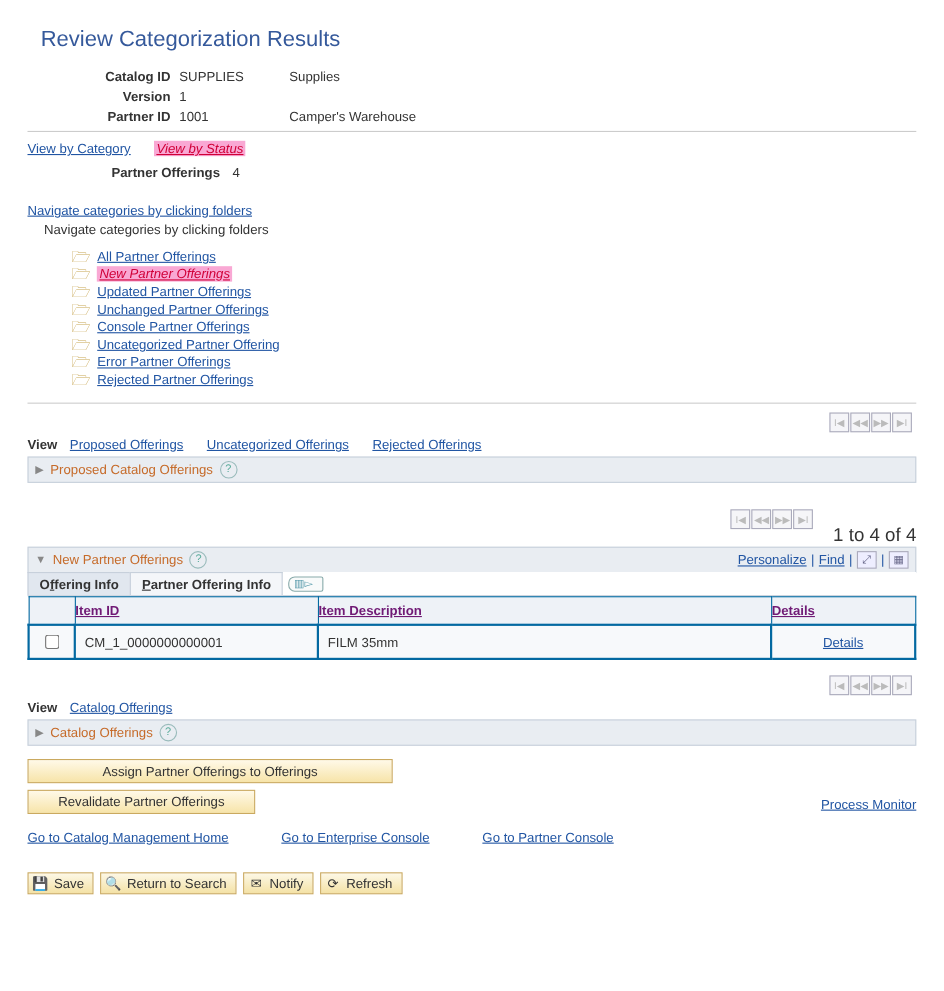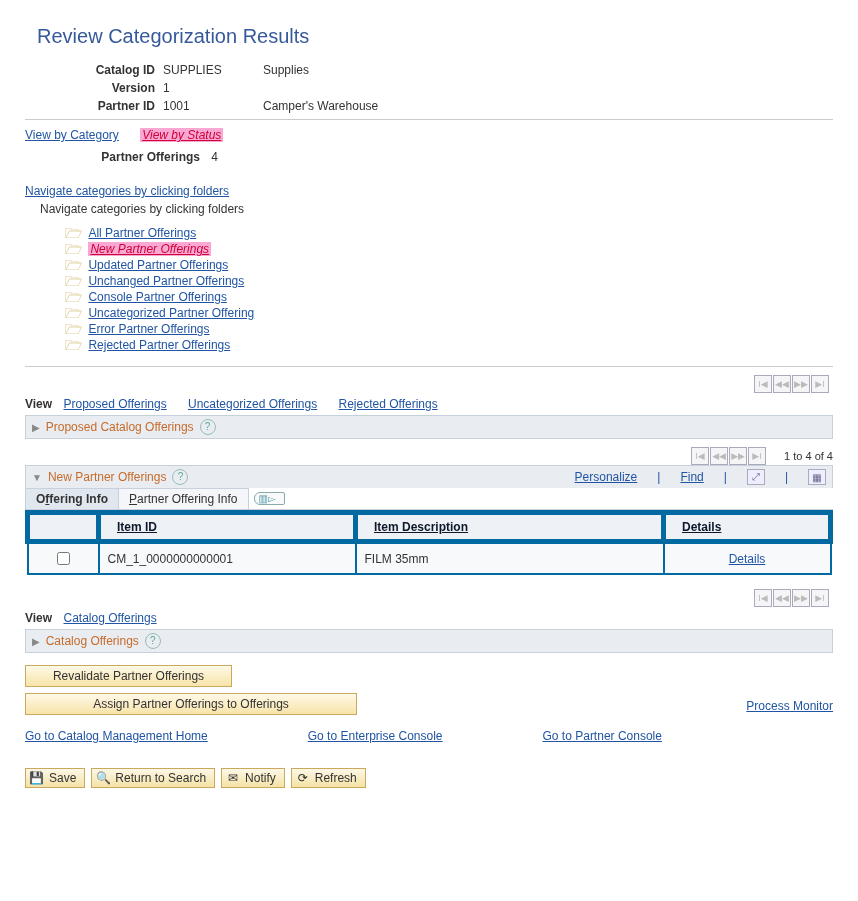--- a/index.html
+++ b/index.html
@@ -28,41 +28,41 @@
   .grid-nav-btn.disabled { color:#bbb; background:#f5f5f8; cursor:default;}
   .view-row { margin: 4px 0; }
   .view-row .view-label { font-weight:bold; margin-right:8px;}
   .view-row a { margin-right: 18px; }
   .collapse-bar { background: #e9edf2; border:1px solid #c7d0db; padding: 3px 6px; display:flex; align-items:center; gap:6px;}
   .collapse-bar.grid2 { justify-content: space-between; }
   .collapse-tri { color:#888; font-size:10px; cursor:pointer;}
   .collapse-tri.down { color:#888; }
   .collapse-title { color: #c66b2a; }
   .help-icon { display:inline-block; width:14px; height:14px; border-radius:50%; border:1px solid #9bb; color:#5a9; font-size:10px; line-height:13px; text-align:center; cursor:pointer;}
-  .grid-right-tools { display:flex; align-items:center; gap:20px; font-size:12px;}
+  .grid-right-tools { display:flex; align-items:center; gap:4px; font-size:12px;}
   .grid-right-tools a { text-decoration: underline; }
   .pipesep { color:#2155a3; }
   .tool-icon { width:16px; height:14px; border:1px solid #aab; background:#eef; cursor:pointer; display:inline-flex; align-items:center; justify-content:center; font-size:10px; color:#668;}
-  .pager-text { font-size:11px; margin-left:14px;}
+  .pager-text { font-size:17px; margin-left:14px;margin-top:30px;}
   .tabbar { display:flex; align-items:center; border-bottom:1px solid #c7d0db; margin-top:-1px; background: white; }
-  .tabbar .tab { border:1px solid #c7d0db; border-bottom:none; padding:3px 10px; margin-right:-1px; background:#f4f6f9; cursor:pointer; }
+  .tabbar .tab { border:1px solid #c7d0db; border-bottom:none; padding:3px 10px; margin-right:-1px; background:#f4f6f9; cursor:pointer;font-weight:bold; }
   .tabbar .tab.active { background:#e1e7ef; font-weight:bold; }
   .tabbar .tab .ul { text-decoration: underline; }
   .tabbar .expall { margin-left: 6px; border:1px solid #8aa; border-radius:6px 2px 2px 6px; padding: 0 8px 0 4px; font-size:10px; color:#59a; background:#f8fafa; cursor:pointer;}
   table.data { width:100%; border-collapse: collapse; }
-  table.data th { background: #eef2f7; color:#0f172a; text-align:left; padding:5px 16px; border:5px solid #0369a1; font-weight:bold; text-decoration:underline; cursor:pointer;}
+  table.data th { background: #eef2f7; color:#701a75; text-align:left; padding:5px 0; border:1px solid #0369a1; font-weight:bold; text-decoration:underline; cursor:pointer;}
   table.data th.nohdr { text-decoration:none; cursor:default;}
   table.data td { background: #f7f9fb; padding:5px 8px; border:2px solid #0369a1; }
   table.data td.cb { width:24px; text-align:center;}
   table.data td.det { text-align:center;}
   table.data td.det a { color:#2155a3; }
   .btn-row { margin: 12px 0 4px 0;}
   .wide-btn { background: linear-gradient(#fff9e8, #f7e4a9); border:1px solid #caa95f; padding:3px 0; width:330px; text-align:center; cursor:pointer; margin-bottom:6px;}
   .wide-btn.short { width:205px;}
-  .linkrow { display:flex; margin-top:14px; gap: 100px; align-items: flex-end;}
+  .linkrow { display:flex; margin-top:14px; gap: 48px; align-items: flex-end;}
   .bottom-bar { margin-top:25px; display:flex; gap:6px;}
   .bb-btn { background: linear-gradient(#fdf8e6, #f4e2a6); border:1px solid #caa95f; padding:2px 8px 2px 4px; display:flex; align-items:center; gap:5px; cursor:pointer;}
   .bb-icon { width:14px; height:14px; display:inline-flex; align-items:center; justify-content:center;}
   .tools-right { float:right; margin-top:-22px;}
   .count-range-row { display:flex; justify-content:flex-end; align-items:center; gap:4px; margin-top:8px;}
   input[type=checkbox]{ width:13px; height:13px;}
 </style>
 </head>
 <body>
 
@@ -220,22 +220,22 @@
   <a>Catalog Offerings</a>
 </div>
 
 <div class="collapse-bar">
   <span class="collapse-tri">▶</span>
   <span class="collapse-title">Catalog Offerings</span>
   <span class="help-icon">?</span>
 </div>
 
 <div class="btn-row">
+  <div class="wide-btn">Assign Partner Offerings to Offerings</div>
   <div class="wide-btn short">Revalidate Partner Offerings</div>
-  <div class="wide-btn">Assign Partner Offerings to Offerings</div>
   <a class="tools-right">Process Monitor</a>
 </div>
 
 <div class="linkrow">
   <a>Go to Catalog Management Home</a>
   <a>Go to Enterprise Console</a>
   <a>Go to Partner Console</a>
 </div>
 
 <div class="bottom-bar">

